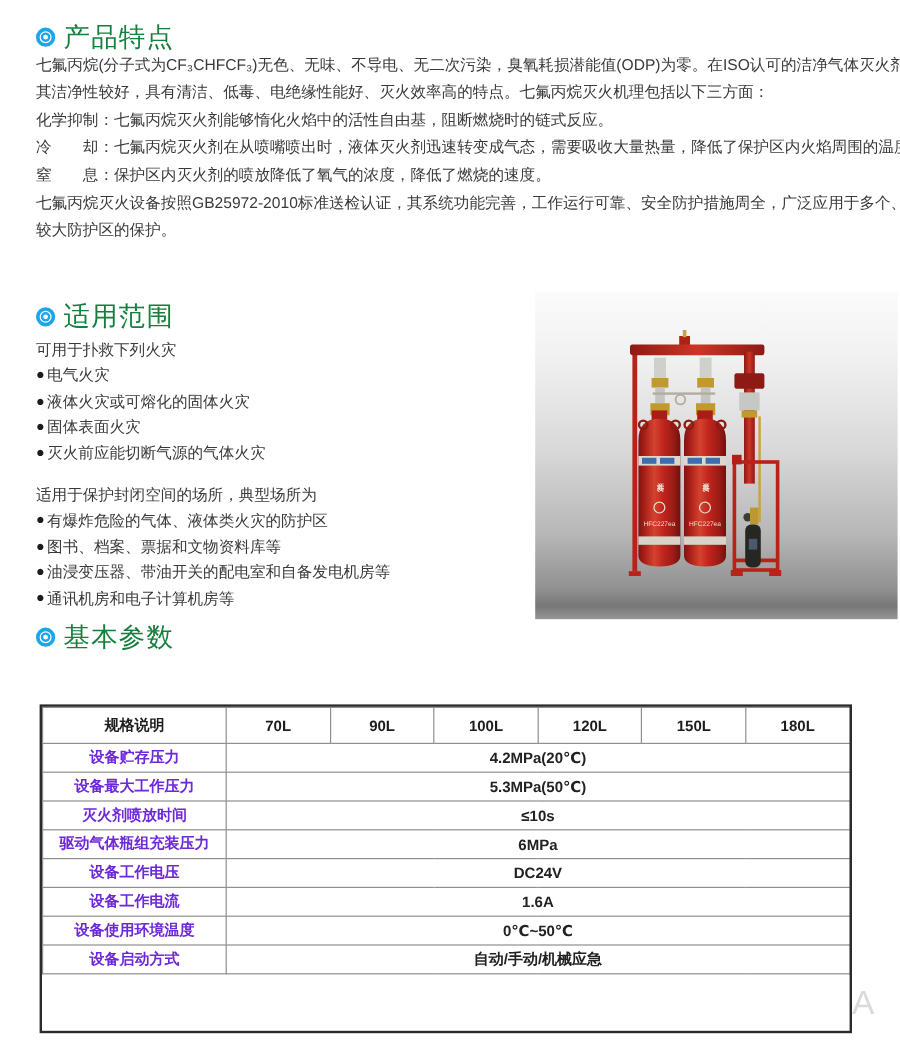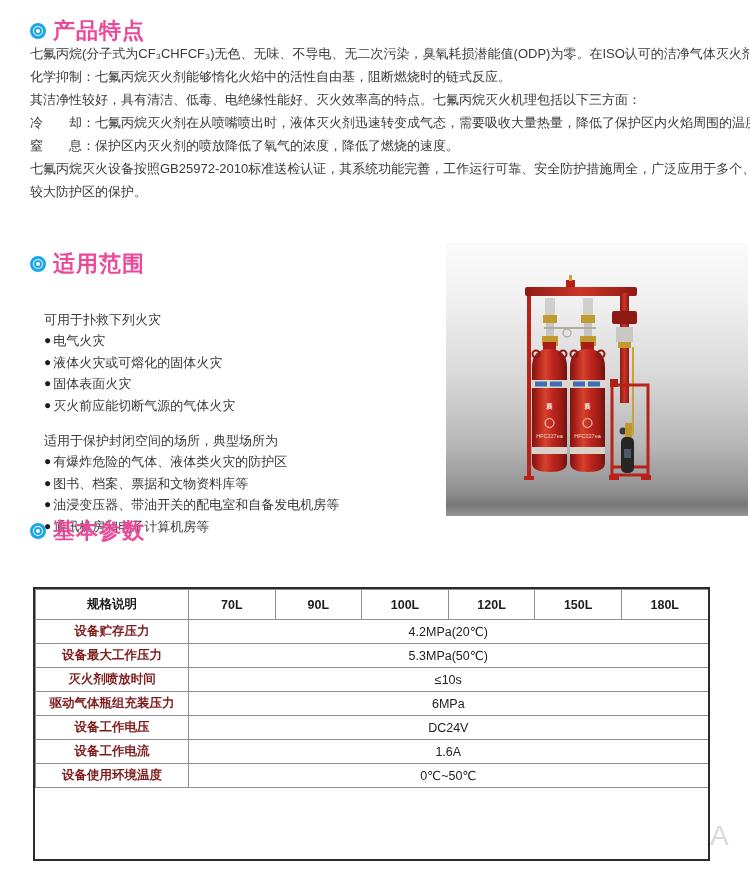--- a/index.html
+++ b/index.html
@@ -5,62 +5,62 @@
   * { margin:0; padding:0; box-sizing:border-box; }
   html,body { background:#ffffff; }
   body { font-family:"Liberation Sans","DejaVu Sans",sans-serif; }
   .page {
     position:relative; width:750px; height:881px; background:#ffffff;
     overflow:hidden; margin:0 auto;
   }
   
   .sec-title {
     position:absolute; left:30px; display:flex; align-items:center; gap:7px;
-    font-size:22px; font-weight:bold; color:#ec4899; letter-spacing:1px;
+    font-size:22px; font-weight:normal; color:#15803d; letter-spacing:1px;
   }
   .ring-icon {
     flex:0 0 auto; width:16px; height:16px; border:3px solid #1aa6e9;
     border-radius:50%; display:flex; align-items:center; justify-content:center;
   }
   .ring-icon::after {
     content:""; width:4px; height:4px; border:2px solid #1aa6e9; border-radius:50%;
   }
   
   .features-para { position:absolute; left:30px; top:42px; width:700px; }
   .pline {
     white-space:nowrap; height:23px; line-height:23px;
     font-size:13px; color:#3a3a3a;
   }
   
-  .scope-text { position:absolute; left:44px; top:281px; width:420px;margin-top:28px; }
+  .scope-text { position:absolute; left:30px; top:281px; width:420px; }
   .scope-line {
     height:21.4px; line-height:21.4px; font-size:13px; color:#3a3a3a;
     white-space:nowrap; display:flex; align-items:center;
   }
   .bullet-dot { font-size:12px; color:#1c1c1c; margin-right:2px; }
   .scope-spacer { height:14px; }
   
   .product-figure {
     position:absolute; left:446px; top:243px; width:302px; height:273px;
     background:linear-gradient(180deg,#fbfbfb 0%,#f1f1f1 20%,#d9d9d9 48%,
       #b7b7b7 74%,#909090 91%,#777777 96%,#979797 100%);
   }
   .product-figure svg { position:absolute; left:0; top:0; }
   
   .params-table {
     position:absolute; left:35px; top:589px; width:673px;
     border-collapse:collapse; table-layout:fixed;
   }
   .params-table th, .params-table td {
     border:1px solid #8f8f8f; text-align:center; vertical-align:middle;
-    font-size:12.5px; color:#222222; overflow:hidden;
+    font-size:12.5px; color:#222222; overflow:hidden;font-weight:bold;
   }
   .params-table th { height:30px; font-weight:bold; color:#1d1d1d; }
   .params-table td { height:24px; }
-  .params-table td.row-label { font-weight:bold; color:#7f1d1d;text-align:center; }
+  .params-table td.row-label { font-weight:bold; color:#6d28d9;text-align:center; }
   .table-frame {
     position:absolute; left:33px; top:587px; width:677px; height:274px;
     border:2px solid #2b2b2b; pointer-events:none;
   }
   
   .watermark {
     position:absolute; left:710px; top:820px; font-size:28px; color:#dadada;
     font-family:"Liberation Sans",sans-serif;
   }
 </style>
@@ -68,22 +68,22 @@
 <body>
 
 <div class="page">
 
   <h2 class="sec-title" style="top:16px;">
     <span class="ring-icon"></span>
     <span>产品特点</span>
   </h2>
   <div class="features-para">
     <div class="pline">七氟丙烷(分子式为CF₃CHFCF₃)无色、无味、不导电、无二次污染，臭氧耗损潜能值(ODP)为零。在ISO认可的洁净气体灭火剂中，</div>
+    <div class="pline">其洁净性较好，具有清洁、低毒、电绝缘性能好、灭火效率高的特点。七氟丙烷灭火机理包括以下三方面：</div>
     <div class="pline">化学抑制：七氟丙烷灭火剂能够惰化火焰中的活性自由基，阻断燃烧时的链式反应。</div>
-    <div class="pline">其洁净性较好，具有清洁、低毒、电绝缘性能好、灭火效率高的特点。七氟丙烷灭火机理包括以下三方面：</div>
     <div class="pline">冷　　却：七氟丙烷灭火剂在从喷嘴喷出时，液体灭火剂迅速转变成气态，需要吸收大量热量，降低了保护区内火焰周围的温度。</div>
     <div class="pline">窒　　息：保护区内灭火剂的喷放降低了氧气的浓度，降低了燃烧的速度。</div>
     <div class="pline">七氟丙烷灭火设备按照GB25972-2010标准送检认证，其系统功能完善，工作运行可靠、安全防护措施周全，广泛应用于多个、</div>
     <div class="pline">较大防护区的保护。</div>
   </div>
 
   <h2 class="sec-title" style="top:249px;">
     <span class="ring-icon"></span>
     <span>适用范围</span>
   </h2>
@@ -262,18 +262,22 @@
       <td colspan="6">DC24V</td>
     </tr>
     <tr>
       <td class="row-label">设备工作电流</td>
       <td colspan="6">1.6A</td>
     </tr>
     <tr>
       <td class="row-label">设备使用环境温度</td>
       <td colspan="6">0℃~50℃</td>
     </tr>
+    <tr>
+      <td class="row-label">设备启动方式</td>
+      <td colspan="6">自动/手动/机械应急</td>
+    </tr>
   </tbody>
     </table>
   <div class="table-frame"></div>
 
   <div class="watermark">A</div>
 </div>
 
 </body></html>

